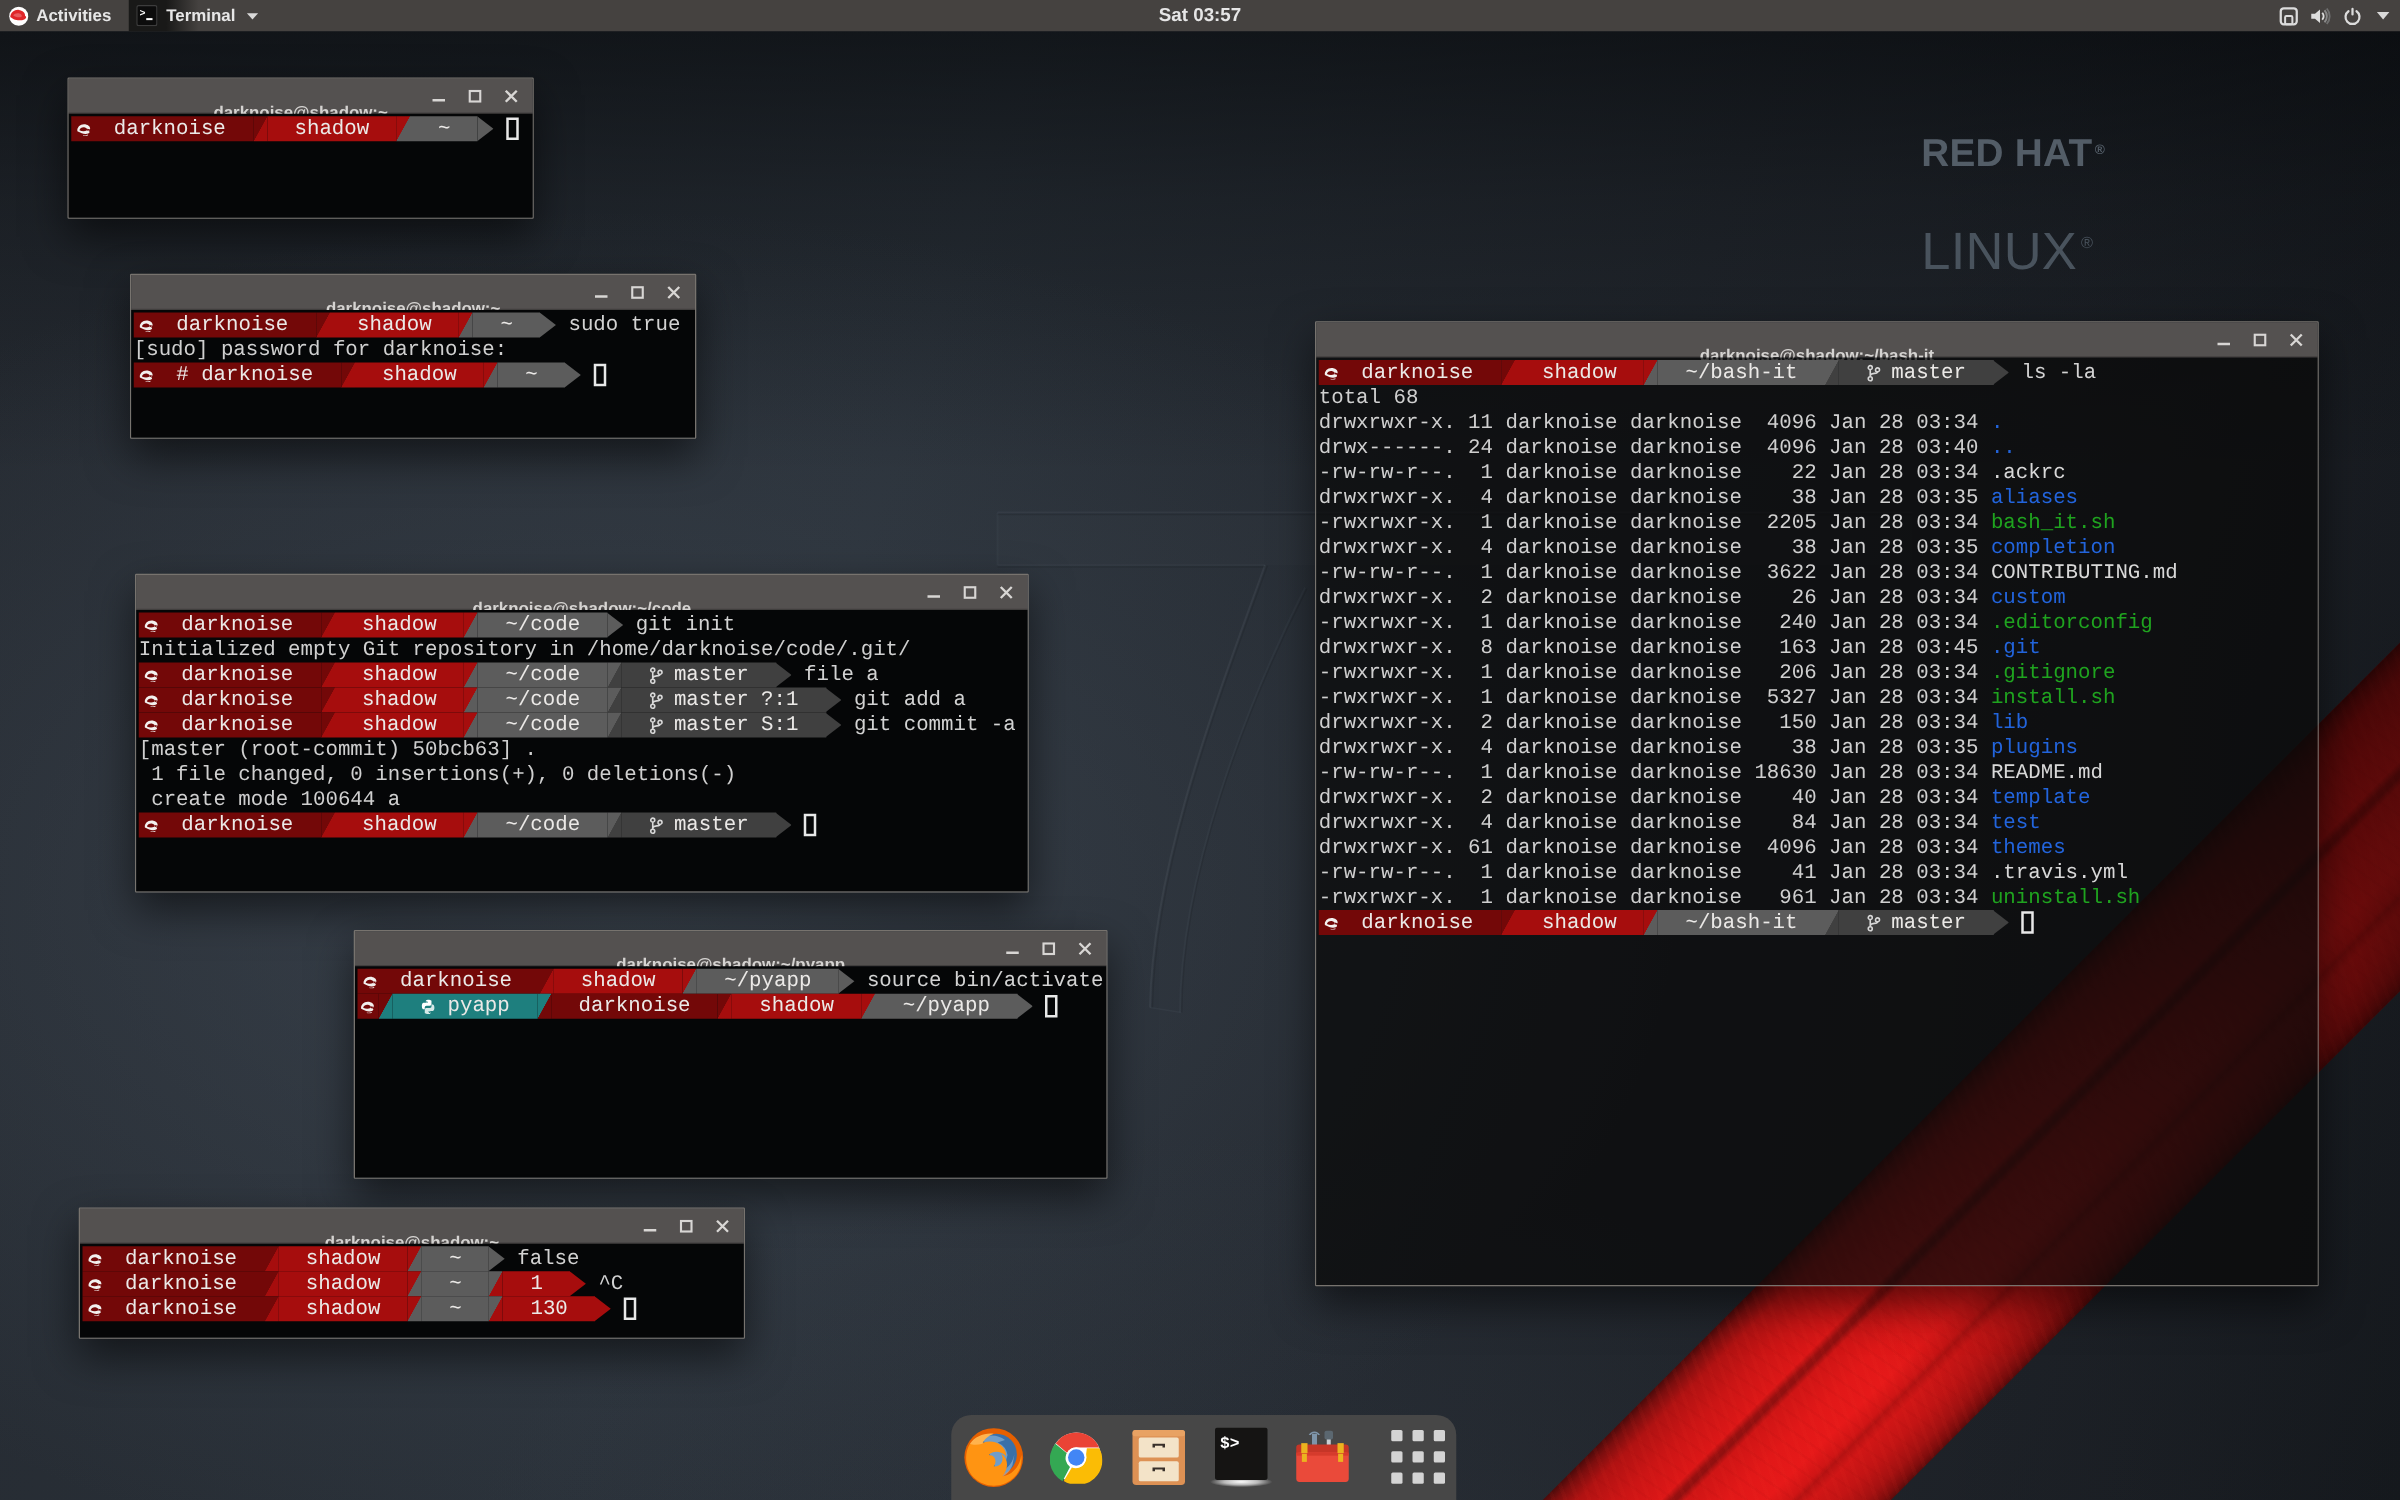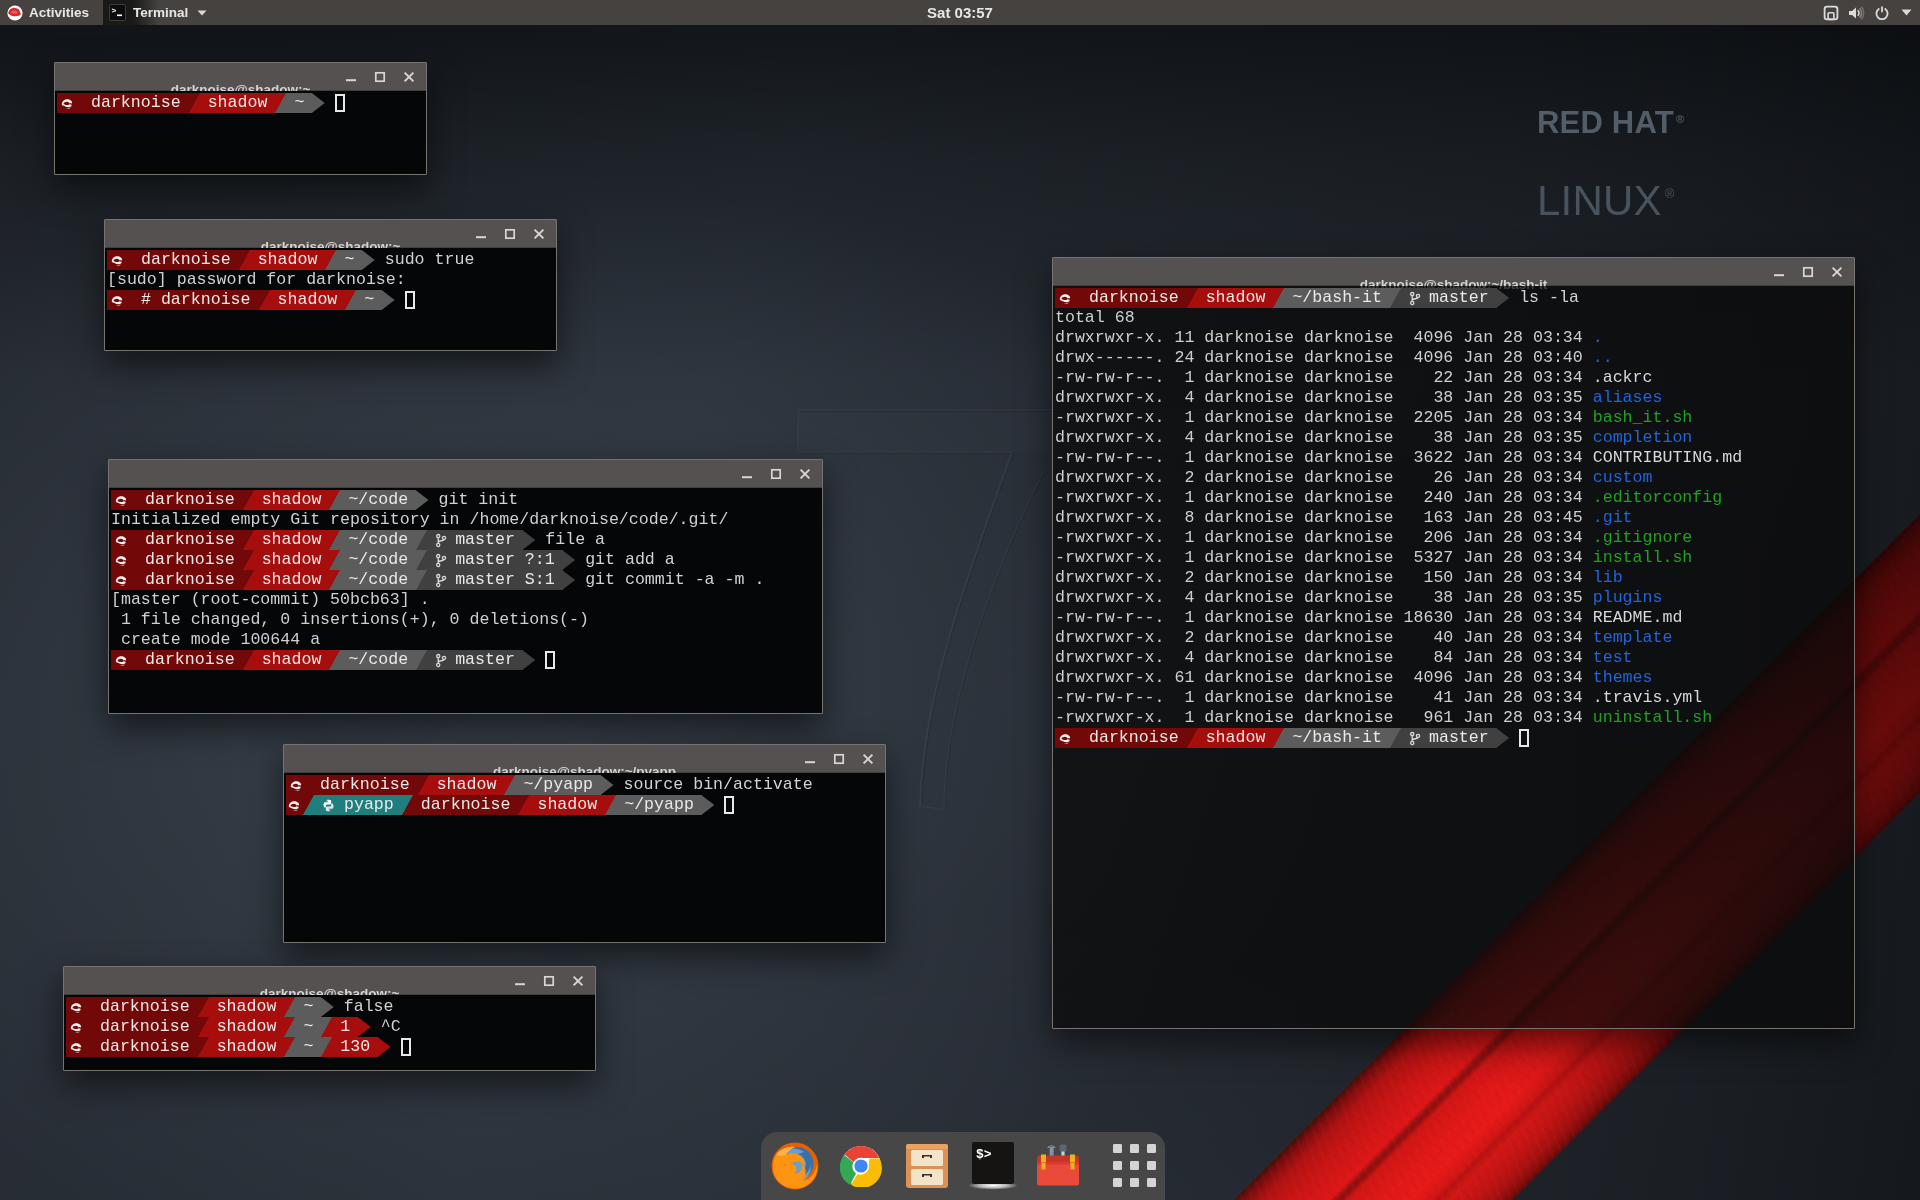--- a/index.html
+++ b/index.html
@@ -40,21 +40,21 @@
 .tt{position:absolute;left:0;right:0;top:19px;text-align:center;font-size:13.5px;
  font-weight:700;color:#d5d3d1}
 .btns{position:absolute;right:11px;top:8px;display:flex;gap:17px;align-items:center}
 .wb{display:block}
 .term{position:absolute;left:0;top:28px;right:0;bottom:0;
  font-family:"Liberation Mono",monospace;font-size:16.6px;line-height:20px;
  padding:2px 0 0 2px;white-space:pre;overflow:hidden}
 .r{display:flex;height:20px;align-items:stretch}
 .out{color:#cfcfcf}
 .cmd{color:#d2d2d2;padding-left:10px}
-.sg{font-style:normal;display:flex;align-items:center;padding:0 8px;color:#ebe9e7;flex:0 0 auto}
+.sg{font-style:normal;display:flex;align-items:center;padding:0 22px;color:#ebe9e7;flex:0 0 auto}
 .sg1{padding-left:3px}
 .sgh{padding:0 2px 0 1px}
 .sgh .hat{margin-right:0}
 .hat{margin-right:17px;margin-left:1px}
 .pyi{margin-right:9px}
 .br{margin-right:8px}
 .sp{font-style:normal;width:11px;flex:0 0 auto}
 .ar{font-style:normal;margin-left:-0.6px;width:13px;flex:0 0 auto;clip-path:polygon(0 0,100% 50%,0 100%)}
 .cur{width:10px;height:18px;border:2px solid #e8e8e8;margin-left:10px;align-self:center}
 .dock{position:absolute;left:761px;top:1132px;width:404px;height:68px;
@@ -129,20 +129,21 @@
             <path d="M5.6,9.9 c1.3,0.5 2.8,0.3 3.6,-0.3 l0.3,0.5 c-1,0.7 -2.8,0.8 -4.2,0.2 Z" fill="#f2f0ee"></path>
           </svg>darknoise</i><i class="sp" style="background:linear-gradient(to bottom right,#730808 49%,#a60d0d 51%)"></i><i class="sg" style="background:#a60d0d">shadow</i><i class="sp" style="background:linear-gradient(to bottom right,#a60d0d 49%,#5c5c5c 51%)"></i><i class="sg" style="background:#5c5c5c">~</i><i class="ar" style="background:#5c5c5c"></i><span class="cmd">sudo true</span></div><div class="r"><span class="out">[sudo] password for darknoise:</span></div><div class="r"><i class="sg sg1" style="background:#730808"><svg class="hat" width="13" height="11" viewBox="0 0 13 11">
             <path d="M0.9,6.9 C0.4,3.9 3.0,1.3 6.2,1.3 C9.2,1.3 11.3,3.1 11.1,5.0 C11.0,5.8 10.5,6.4 9.6,6.8 C10.9,7.0 11.1,7.9 10.0,8.6 C8.7,9.4 6.1,9.4 4.4,8.6 L0.9,6.9 Z" fill="#f2f0ee"></path>
             <path d="M2.5,6.1 C2.9,4.4 5.1,3.5 6.9,4.0 C8.5,4.5 9.1,5.6 8.4,6.4 C6.6,7.3 4.2,7.1 2.5,6.1 Z" fill="#730808"></path>
             <path d="M8.6,5.0 L11.4,5.6 L8.9,6.8 Z" fill="#730808"></path>
             <path d="M5.6,9.9 c1.3,0.5 2.8,0.3 3.6,-0.3 l0.3,0.5 c-1,0.7 -2.8,0.8 -4.2,0.2 Z" fill="#f2f0ee"></path>
           </svg># darknoise</i><i class="sp" style="background:linear-gradient(to bottom right,#730808 49%,#a60d0d 51%)"></i><i class="sg" style="background:#a60d0d">shadow</i><i class="sp" style="background:linear-gradient(to bottom right,#a60d0d 49%,#5c5c5c 51%)"></i><i class="sg" style="background:#5c5c5c">~</i><i class="ar" style="background:#5c5c5c"></i><span class="cur"></span></div></div>
   </div>
 <div class="win" style="left:108px;top:459px;width:715px;height:255px">
     <div class="tb">
+      <span class="tt">darknoise@shadow:~/code</span>
       <span class="btns">
         <svg class="wb" width="12" height="12" viewBox="0 0 12 12">
           <rect x="1" y="8.2" width="10" height="2" fill="#d8d6d4"></rect>
         </svg>
         <svg class="wb" width="12" height="12" viewBox="0 0 12 12">
           <rect x="1.8" y="1.8" width="8.4" height="8.4" fill="none" stroke="#d8d6d4" stroke-width="1.7"></rect>
         </svg>
         <svg class="wb" width="12" height="12" viewBox="0 0 12 12">
           <path d="M1.6,1.6 L10.4,10.4 M10.4,1.6 L1.6,10.4" stroke="#d8d6d4" stroke-width="1.9"></path>
         </svg>

